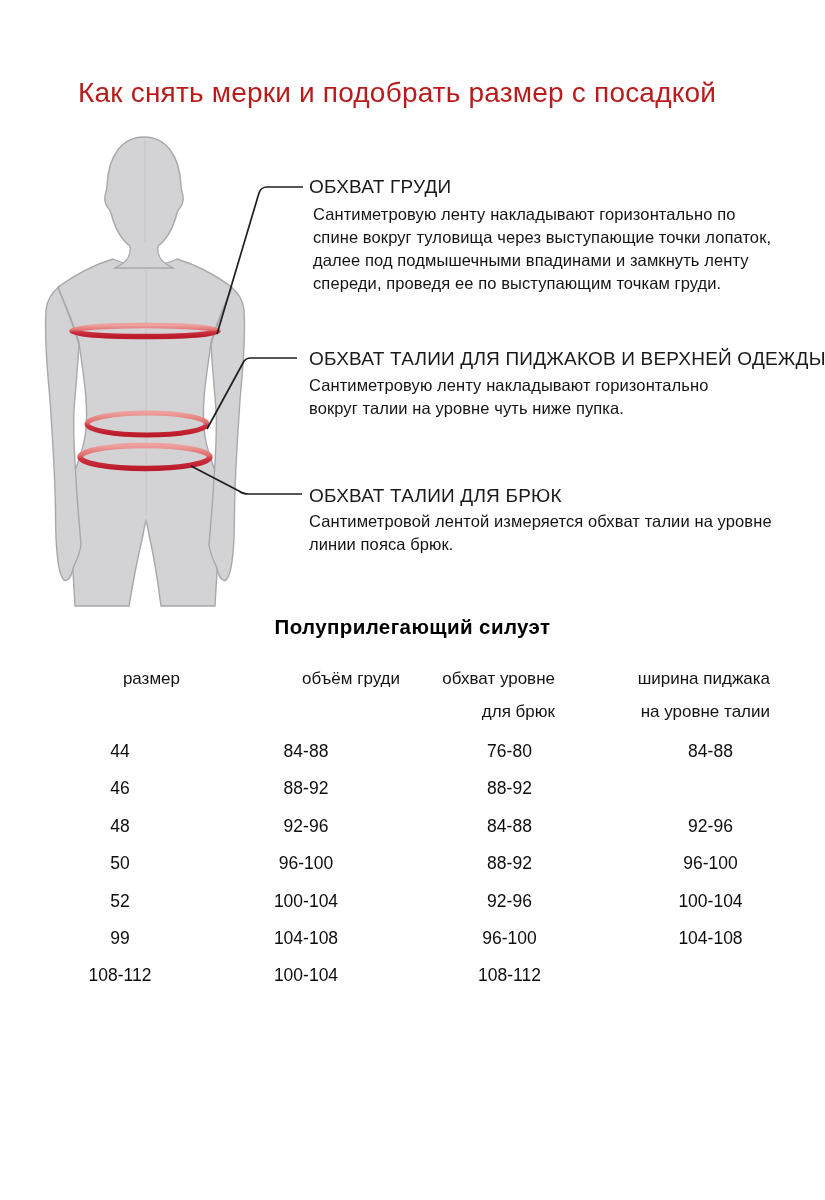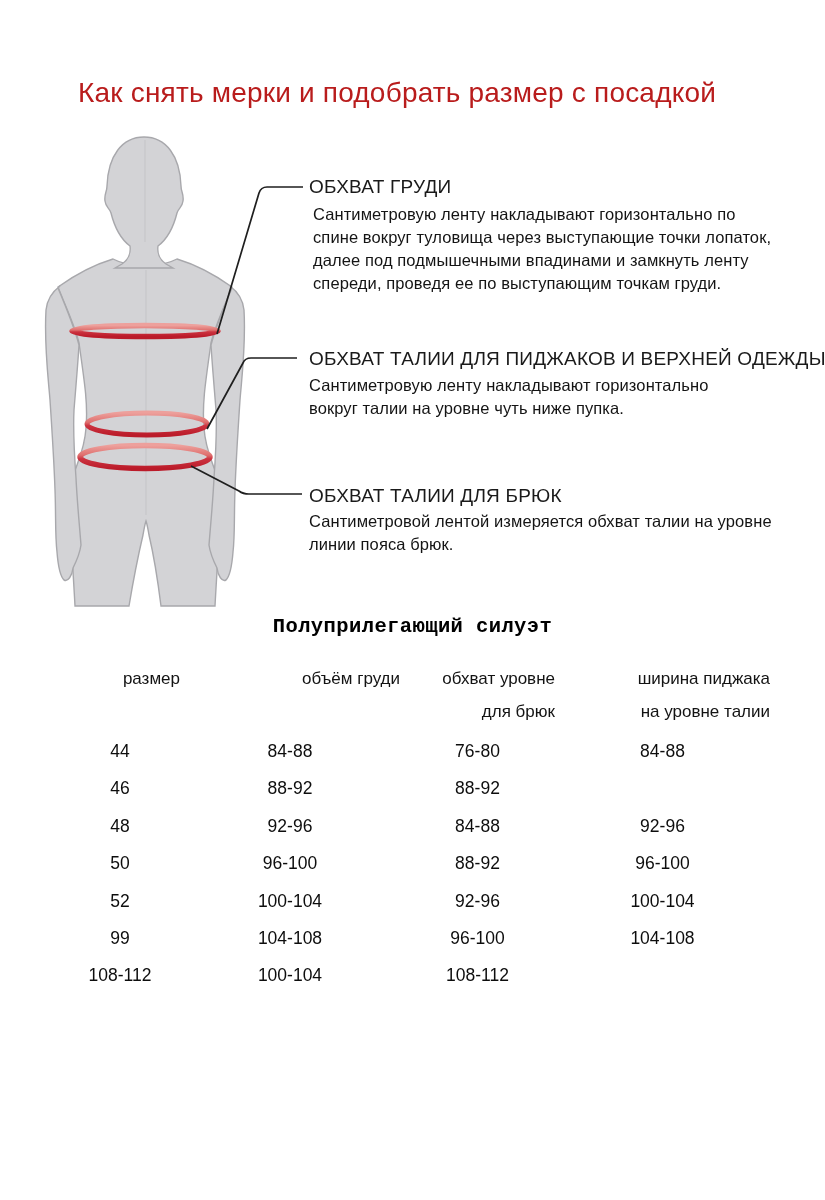--- a/index.html
+++ b/index.html
@@ -19,29 +19,29 @@
   .tape-band{fill:none;}
   .annotation{width:520px;}
   .ann-heading{
     font-size:19px;line-height:22px;color:#1a1a1a;white-space:nowrap;letter-spacing:.2px;
   }
   .ann-desc{
     font-size:16.5px;line-height:23px;color:#141414;white-space:pre-line;letter-spacing:.1px;
   }
   #table-title{
     left:0;top:615px;width:825px;text-align:center;font-size:20.5px;font-weight:bold;
-    letter-spacing:.4px;color:#000;font-family:Liberation Mono, monospace;
+    letter-spacing:.4px;color:#000;
   }
   #size-table{left:60px;top:662px;width:710px;}
   .tgrid{display:grid;grid-template-columns:120px 220px 155px 215px;}
   .th{
     text-align:right;font-size:17px;line-height:33px;color:#131313;white-space:pre-line;
   }
   #table-rows{margin-top:5px;}
-  .tr{display:grid;grid-template-columns:120px 220px 155px 215px;height:37.4px;}
+  .tr{display:grid;grid-template-columns:120px 220px 155px 215px;height:37.4px;gap:16px;}
   .td{
     text-align:center;font-size:17.5px;line-height:37.4px;color:#0d0d0d;
   }
 </style>
 </head>
 <body>
 
 <div class="abs" id="page-title">Как снять мерки и подобрать размер с посадкой</div>
 
 <svg class="abs" id="figure-svg" viewBox="0 0 825 620" xmlns="http://www.w3.org/2000/svg">

